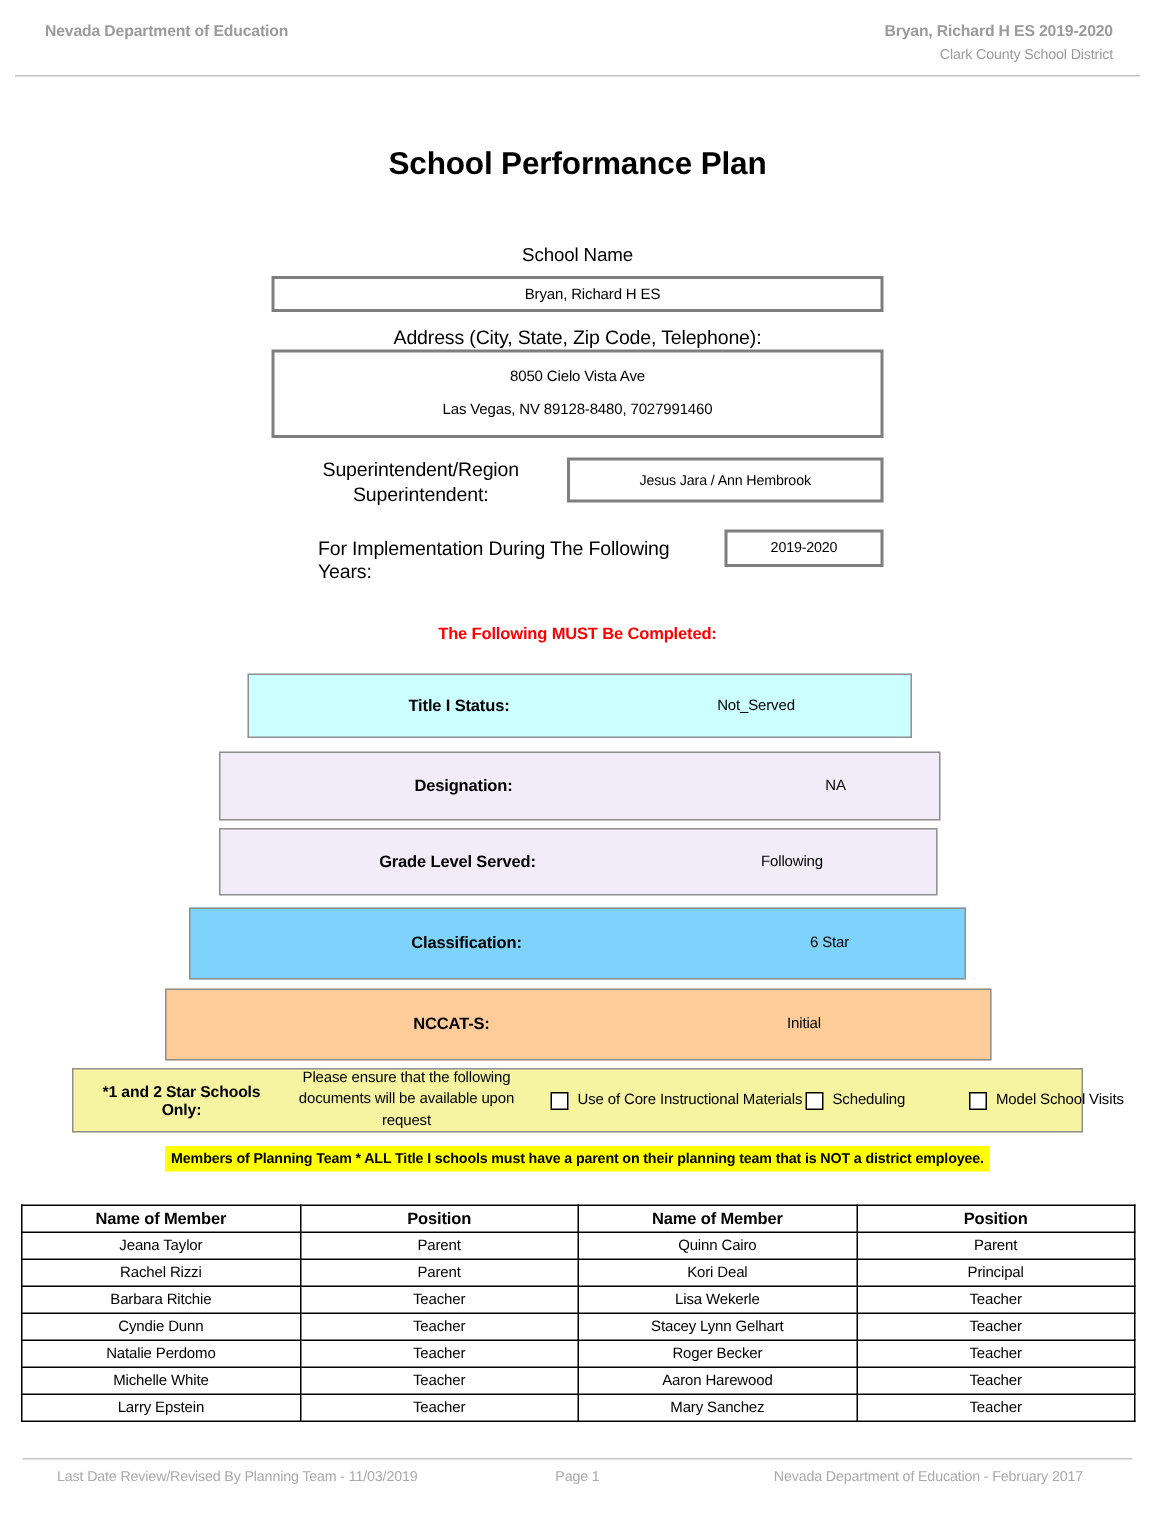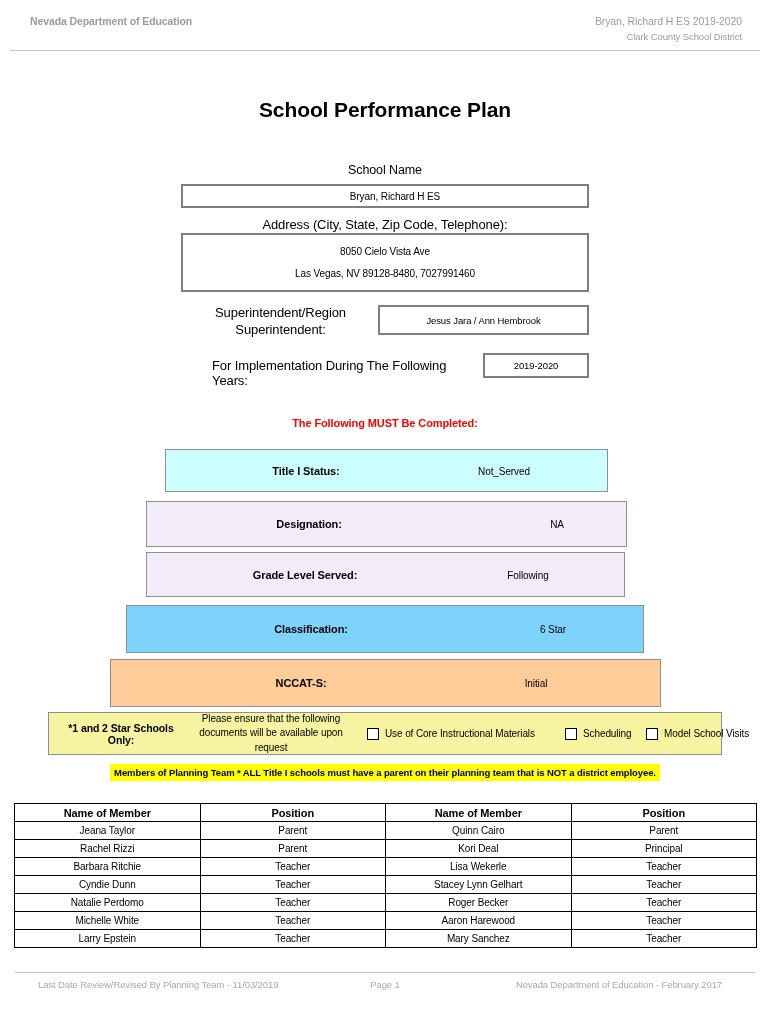--- a/index.html
+++ b/index.html
@@ -3,21 +3,21 @@
 <meta charset="utf-8">
 <style>
   * { margin:0; padding:0; box-sizing:border-box; }
   html,body { background:#ffffff; }
   body { width:770px; height:1024px; font-family:"Liberation Sans", sans-serif; color:#000; }
   .page { position:relative; width:770px; height:1024px; background:#fff; overflow:hidden; letter-spacing:-0.1px; }
 
   
   .hdr-left { position:absolute; top:15px; left:30px; font-size:10.5px; font-weight:bold; color:#9b9b9b; }
   .hdr-right { position:absolute; top:15px; right:28px; text-align:right; color:#9b9b9b; }
-  .hdr-right .l1 { font-size:10.5px; font-weight:normal; }
+  .hdr-right .l1 { font-size:10.5px; font-weight:bold; }
   .hdr-right .l2 { font-size:9.5px; margin-top:4px; }
   .hdr-rule { position:absolute; top:50px; left:10px; width:750px; border-top:1px solid #c4c4c4; }
 
   
   .title { position:absolute; top:98px; left:0; width:100%; text-align:center; font-size:21px; font-weight:bold; }
 
   
   .flabel { position:absolute; text-align:center; font-size:12.5px; }
   #school-name-label { top:163px; left:0; width:100%; }
   #address-label { top:217px; left:0; width:100%; font-size:13px; }
@@ -44,21 +44,21 @@
   .r2 .lbl{ left:162px; } .r2 .val{ left:410px; }
   .r3 .lbl{ left:158px; } .r3 .val{ left:381px; }
   .r4 .lbl{ left:184px; } .r4 .val{ left:426px; }
   .r5 .lbl{ left:190px; } .r5 .val{ left:425px; }
 
   
   .star-box { position:absolute; left:48px; top:712px; width:674px; height:43px; background:#f7f4a1; border:1px solid #8f8f8f; }
   .star-label { position:absolute; left:8px; top:50%; transform:translateY(-50%); width:128px; text-align:center; font-weight:bold; font-size:10.5px; }
   .star-desc { position:absolute; left:138px; top:50%; transform:translateY(-50%); width:168px; text-align:center; font-size:10px; line-height:1.45; }
   .cb-item { position:absolute; top:50%; transform:translateY(-50%); display:flex; align-items:center; gap:6px; font-size:10px; white-space:nowrap; }
-  .cb1 { left:318px; } .cb2 { left:516px; } .cb3 { left:597px; }
+  .cb1 { left:318px; } .cb2 { left:488px; } .cb3 { left:597px; }
   .cb-box { width:12px; height:12px; border:1.5px solid #000; background:#fff; flex:0 0 auto; }
 
   
   .team-notice-wrap { position:absolute; top:762px; left:0; width:100%; text-align:center; }
   .team-notice { display:inline-block; background:#ffff00; font-weight:bold; font-size:9.5px; padding:3px 4px; white-space:nowrap; }
 
   
   .members { position:absolute; left:14px; top:803px; width:743px; border-collapse:collapse; table-layout:fixed; }
   .members th, .members td { border:1px solid #000; height:18px; text-align:center; vertical-align:middle; overflow:hidden; }
   .members th { font-size:11px; font-weight:bold; }

